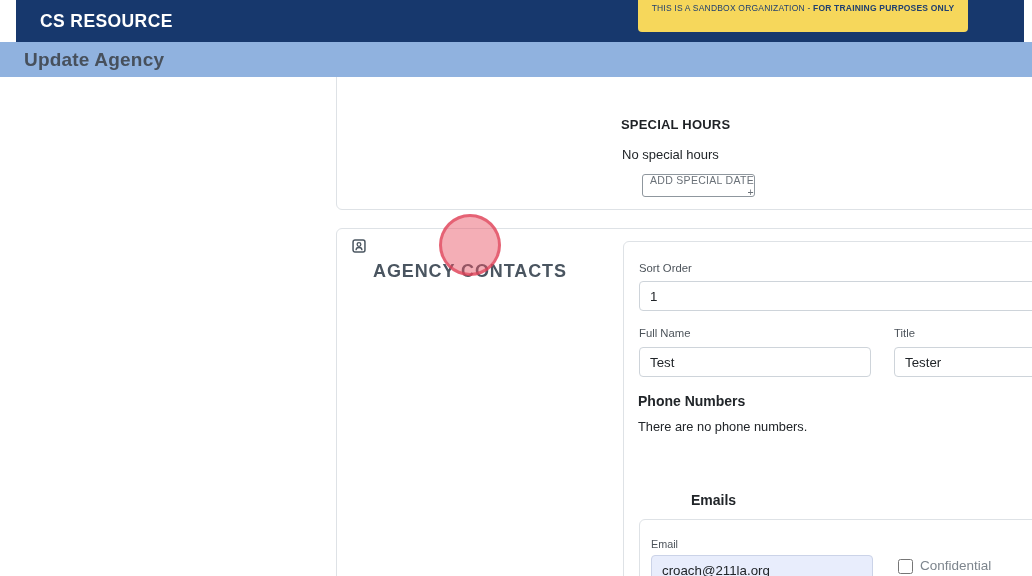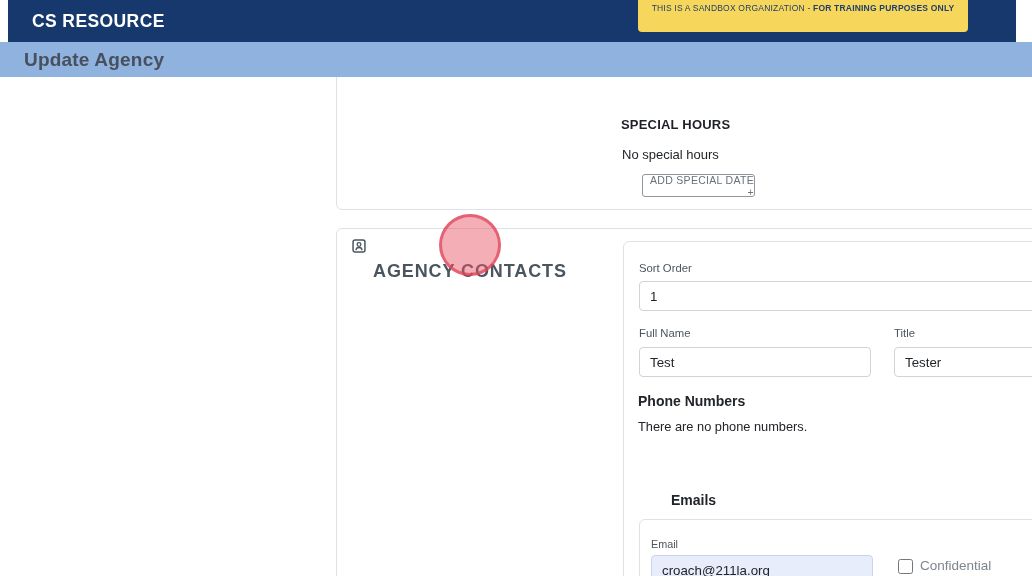--- a/index.html
+++ b/index.html
@@ -2,21 +2,21 @@
 <html><head>
 <meta charset="utf-8">
 <style>
   * { margin: 0; padding: 0; box-sizing: border-box; }
   html, body { width: 1032px; height: 576px; overflow: hidden; background: #fff; }
   body { font-family: "Liberation Sans", sans-serif; }
   #app { position: relative; width: 1032px; height: 576px; background: #ffffff; overflow: hidden; }
 
   
   .navbar {
-    position: absolute; left: 8px; top: 0; width: 1008px; height: 42px;
+    position: absolute; left: 16px; top: 0; width: 1008px; height: 42px;
     background: #17386D; z-index: 5;
   }
   .brand {
     position: absolute; left: 24px; top: 0; height: 42px; line-height: 42px;
     color: #ffffff; font-size: 17.5px; font-weight: 700; letter-spacing: 0.4px;
   }
   .sandbox-banner {
     position: absolute; left: 598px; top: 0; width: 330px; height: 32px;
     background: #F6D75B; border-radius: 0 0 4px 4px; z-index: 10;
     text-align: center; line-height: 16px; font-size: 8.5px; color: #21406F;
@@ -91,21 +91,21 @@
   .inp-sort   { left: 15px; top: 39px; width: 410px; }
   .lbl-name   { left: 15px; top: 85px; }
   .inp-name   { left: 15px; top: 105px; width: 232px; }
   .lbl-title  { left: 270px; top: 85px; }
   .inp-title  { left: 270px; top: 105px; width: 170px; }
 
   .section-heading {
     position: absolute; font-size: 14px; font-weight: 700; color: #212529;
   }
   .h-phones { left: 14px; top: 151px; }
-  .h-emails { left: 8px; top: 250px; padding-left: 39px; }
+  .h-emails { left: 28px; top: 250px; padding-left: 39px; }
   .phones-empty {
     position: absolute; left: 14px; top: 177px; font-size: 12.8px; color: #212529;
   }
 
   
   .email-card {
     position: absolute; left: 15px; top: 277px; width: 420px; height: 90px;
     background: #fff; border: 1px solid #DEE2E6; border-radius: 6px;
   }
   .lbl-email { left: 11px; top: 18px; font-size: 10.8px; }

